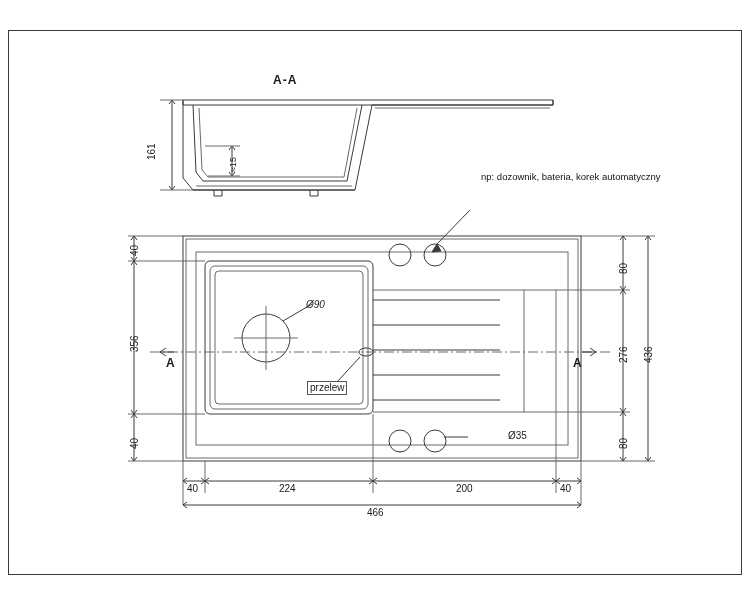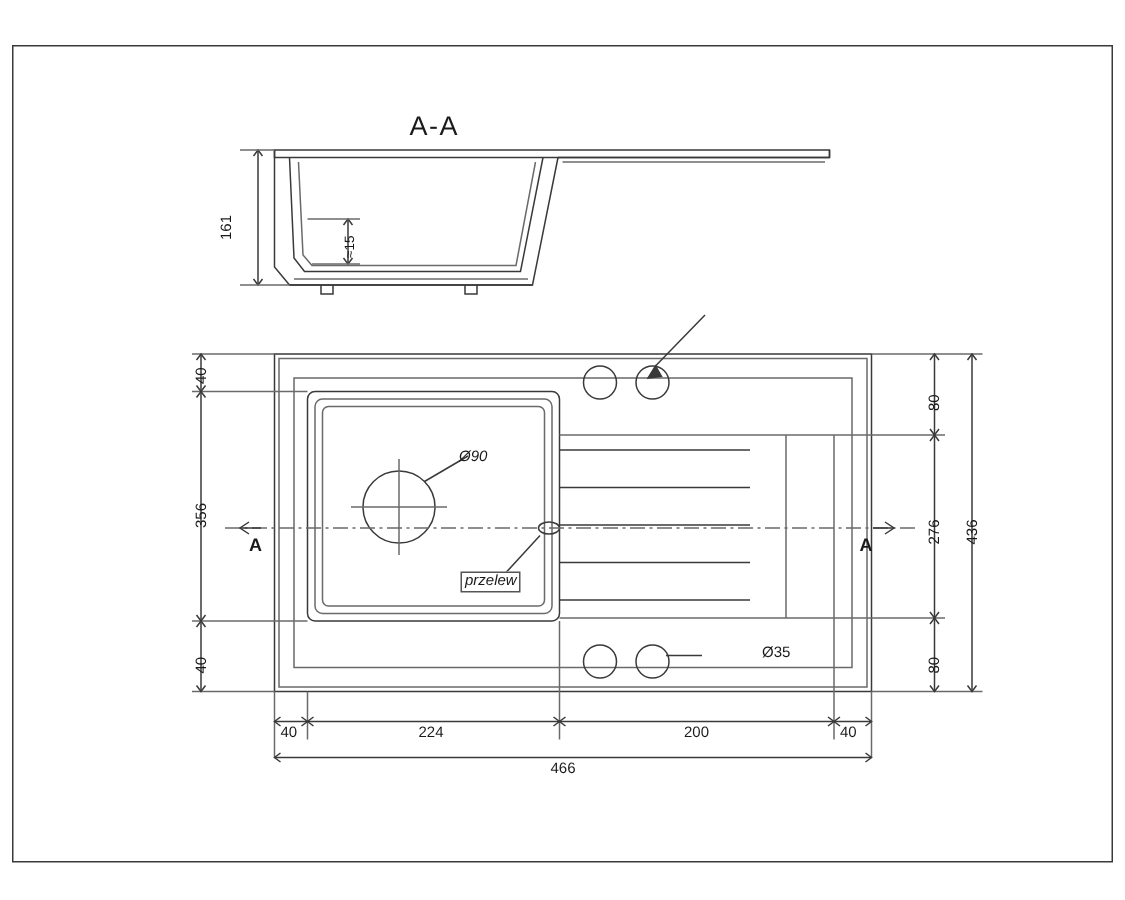--- a/index.html
+++ b/index.html
@@ -35,21 +35,21 @@
   }
   .lbl {
     position: absolute;
     font-family: "Liberation Sans", sans-serif;
     font-size: 10px;
     color: #1a1a1a;
     white-space: nowrap;
     line-height: 1.15;
   }
   .lbl.small { font-size: 9px; }
-  .lbl.big { font-size: 18px; font-weight: normal; letter-spacing: 1px; text-align: center; }
+  .lbl.big { font-size: 12px; font-weight: bold; letter-spacing: 1px; text-align: center; }
   .lbl.mid { font-size: 12px; font-weight: bold; }
   .rot90 {
     transform: rotate(-90deg);
     transform-origin: left top;
   }
   .note {
     font-size: 9.5px;
     color: #111;
   }
   .boxed {
@@ -210,33 +210,34 @@
       <path d="M577 502 L581 505 L577 508" stroke="#3a3a3a"></path>
     </g>
   </svg>
 
   <div class="lbl big" style="left:273px; top:74px;">A-A</div>
 
   <div class="lbl rot90" style="left:146px; top:160px;">161</div>
 
   <div class="lbl rot90 small" style="left:228px; top:172px;">≈15</div>
 
+  <div class="lbl note" style="left:481px; top:172px;">np:  dozownik, bateria, korek automatyczny</div>
 
   <div class="lbl rot90" style="left:129px; top:256px;">40</div>
   <div class="lbl rot90" style="left:129px; top:352px;">356</div>
   <div class="lbl rot90" style="left:129px; top:449px;">40</div>
 
   <div class="lbl rot90" style="left:618px; top:274px;">80</div>
   <div class="lbl rot90" style="left:618px; top:363px;">276</div>
   <div class="lbl rot90" style="left:618px; top:449px;">80</div>
   <div class="lbl rot90" style="left:643px; top:363px;">436</div>
 
   <div class="lbl" style="left:306px; top:299px;font-style:italic;">Ø90</div>
 
-  <div class="lbl boxed" style="left:307px; top:381px;font-style:italic;">przelew</div>
+  <div class="lbl boxed" style="left:307px; top:381px;">przelew</div>
 
   <div class="lbl" style="left:468px; top:430px;padding-left:40px;">Ø35</div>
 
   <div class="lbl mid" style="left:166px; top:357px;">A</div>
   <div class="lbl mid" style="left:573px; top:357px;">A</div>
 
   <div class="lbl" style="left:187px; top:483px;">40</div>
   <div class="lbl" style="left:279px; top:483px;">224</div>
   <div class="lbl" style="left:456px; top:483px;">200</div>
   <div class="lbl" style="left:560px; top:483px;">40</div>

